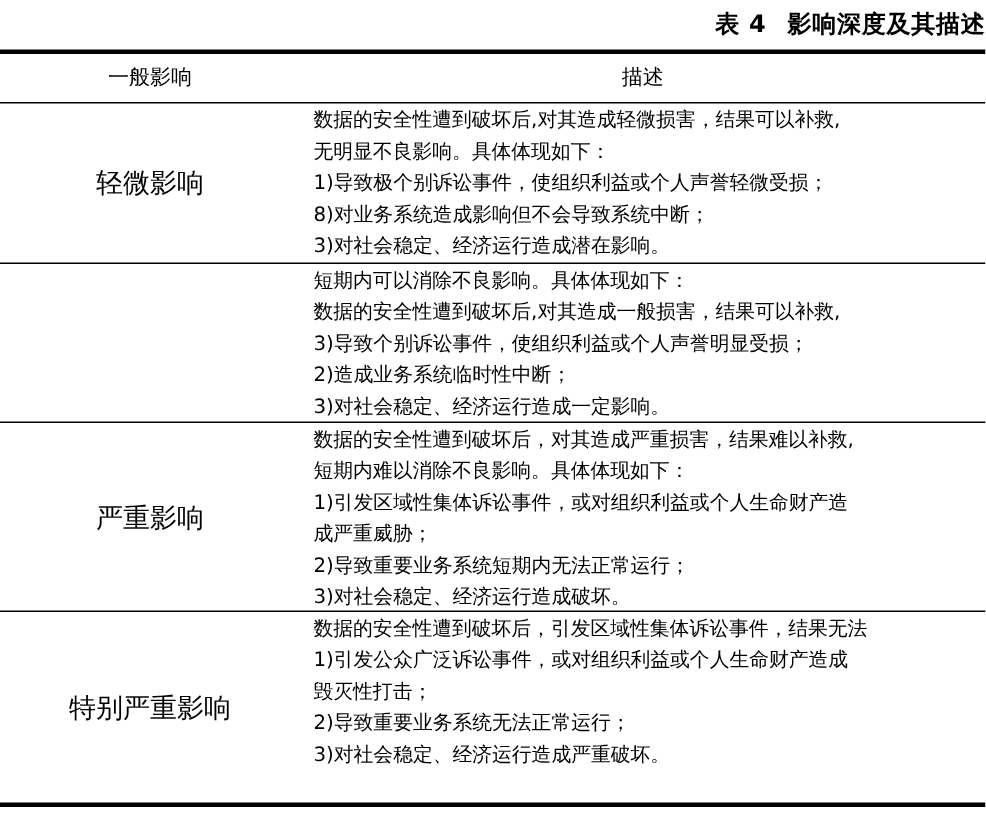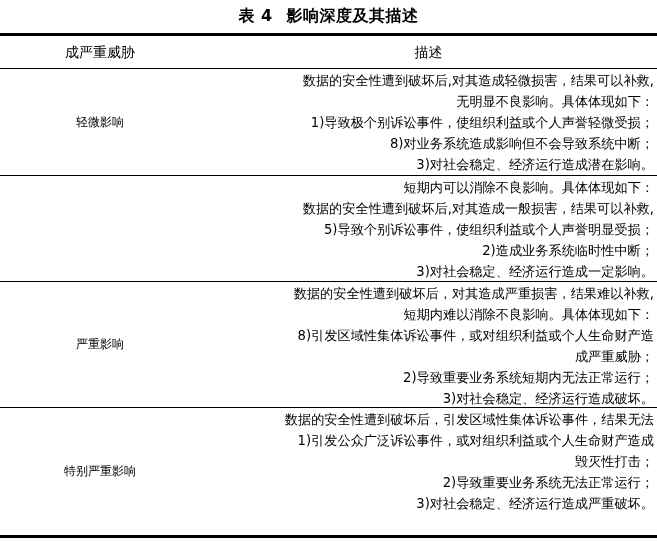--- a/index.html
+++ b/index.html
@@ -1,76 +1,76 @@
 <!DOCTYPE html>
 <html><head>
 <meta charset="utf-8">
 <style>
   html, body { margin:0; padding:0; background:#ffffff; }
   body { width:657px; height:542px; position:relative; overflow:hidden;
          font-family:"DejaVu Sans", "Liberation Sans", sans-serif; color:#000; }
-  .caption { position:absolute; top:6px; left:0; width:657px; text-align:center;
+  .caption { position:absolute; top:6px; left:0; width:657px; text-align:right;
              font-size:16px; font-weight:bold; line-height:20px; letter-spacing:0.5px; }
   .caption .num { margin-right:14px; }
   .rule { position:absolute; left:0; width:657px; background:#000; }
   .rule.thick { height:3px; }
   .rule.thin { height:1px; }
   .hdr { position:absolute; top:36px; height:32px; line-height:32px; font-size:14px; text-align:center; }
   .hdr.c1 { left:0; width:200px; }
   .hdr.c2 { left:200px; width:457px; }
   .row { position:absolute; left:0; width:657px; }
   .row .level { position:absolute; left:0; width:200px; top:0; bottom:0;
-                display:flex; align-items:center; justify-content:center; font-size:12px; }
+                display:flex; align-items:center; justify-content:center; font-size:18px; }
   .row .desc { position:absolute; left:209px; width:445px; top:1px; font-size:13.2px; line-height:21px;
                white-space:nowrap; }
-  .row .desc div { height:21px;text-align:right; }
+  .row .desc div { height:21px; }
 </style>
 </head>
 <body>
 
 <div class="caption">
   <span class="num">表 4</span><span>影响深度及其描述</span>
 </div>
 
 <div class="rule thick" style="top:33px;"></div>
 
-<div class="hdr c1">成严重威胁</div>
+<div class="hdr c1">一般影响</div>
 <div class="hdr c2">描述</div>
 
 <div class="rule thin" style="top:68px;"></div>
 
 <div class="row" style="top:69px; height:106px;">
   <div class="level">轻微影响</div>
   <div class="desc">
     <div>数据的安全性遭到破坏后,对其造成轻微损害，结果可以补救,</div>
     <div>无明显不良影响。具体体现如下：</div>
     <div>1)导致极个别诉讼事件，使组织利益或个人声誉轻微受损；</div>
     <div>8)对业务系统造成影响但不会导致系统中断；</div>
     <div>3)对社会稳定、经济运行造成潜在影响。</div>
   </div>
 </div>
 <div class="rule thin" style="top:175px;"></div>
 
 <div class="row" style="top:176px; height:105px;">
   <div class="desc">
     <div>短期内可以消除不良影响。具体体现如下：</div>
     <div>数据的安全性遭到破坏后,对其造成一般损害，结果可以补救,</div>
-    <div>5)导致个别诉讼事件，使组织利益或个人声誉明显受损；</div>
+    <div>3)导致个别诉讼事件，使组织利益或个人声誉明显受损；</div>
     <div>2)造成业务系统临时性中断；</div>
     <div>3)对社会稳定、经济运行造成一定影响。</div>
   </div>
 </div>
 <div class="rule thin" style="top:281px;"></div>
 
 <div class="row" style="top:282px; height:125px;">
   <div class="level">严重影响</div>
   <div class="desc">
     <div>数据的安全性遭到破坏后，对其造成严重损害，结果难以补救,</div>
     <div>短期内难以消除不良影响。具体体现如下：</div>
-    <div>8)引发区域性集体诉讼事件，或对组织利益或个人生命财产造</div>
+    <div>1)引发区域性集体诉讼事件，或对组织利益或个人生命财产造</div>
     <div>成严重威胁；</div>
     <div>2)导致重要业务系统短期内无法正常运行；</div>
     <div>3)对社会稳定、经济运行造成破坏。</div>
   </div>
 </div>
 <div class="rule thin" style="top:407px;"></div>
 
 <div class="row" style="top:408px; height:127px;">
   <div class="level">特别严重影响</div>
   <div class="desc">

